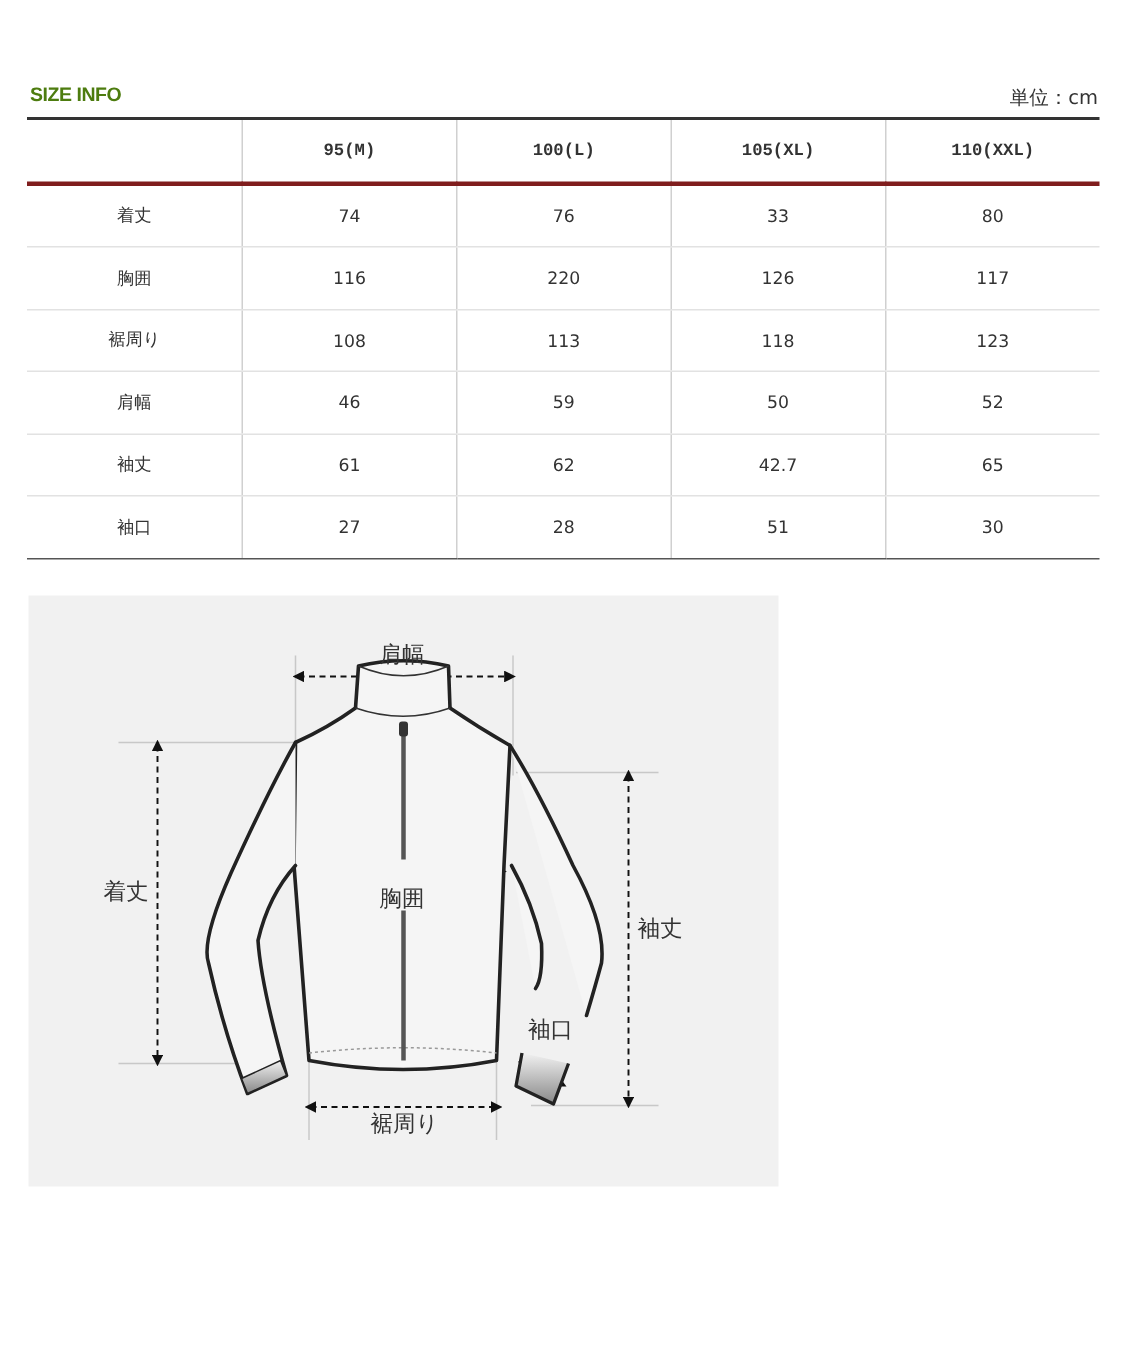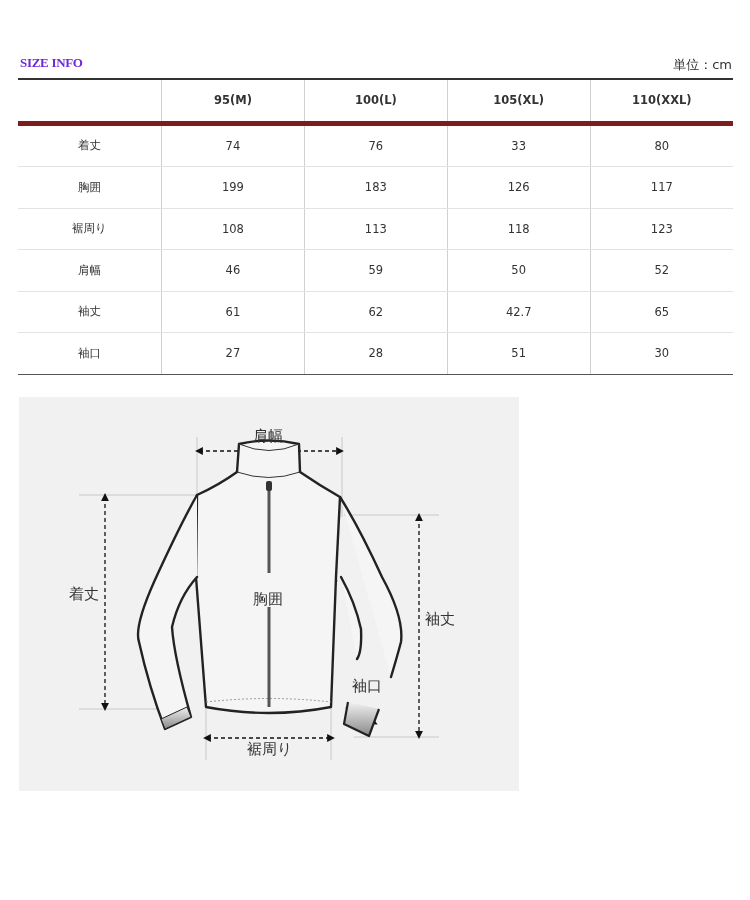--- a/index.html
+++ b/index.html
@@ -1,23 +1,23 @@
 <!DOCTYPE html>
 <html><head>
 <meta charset="utf-8">
 <style>
   html, body { margin: 0; padding: 0; background: #ffffff; }
   body { width: 750px; height: 900px; position: relative; overflow: hidden;
          font-family: "DejaVu Sans", "Liberation Sans", sans-serif; color: #333; }
   .title { position: absolute; left: 20px; top: 55px; font-size: 13px; font-weight: bold;
-           color: #6d28d9; letter-spacing: -0.3px; font-family: Liberation Serif, serif; }
+           color: #4d7c0f; letter-spacing: -0.3px; font-family: Liberation Sans, sans-serif; }
   .unit { position: absolute; right: 18px; top: 56px; font-size: 13px; color: #333; }
   table.size { position: absolute; left: 18px; top: 78px; width: 715px;
                border-collapse: collapse; table-layout: fixed; }
-  table.size thead tr { border-top: 2px solid #333; border-bottom: 5px solid #7f1d1d; }
+  table.size thead tr { border-top: 2px solid #333; border-bottom: 3px solid #7f1d1d; font-family: Liberation Mono, monospace; }
   table.size tbody tr:last-child { border-bottom: 1px solid #555; }
   table.size th, table.size td { height: 40.5px; text-align: center; font-size: 11.5px;
                color: #333; border-left: 1px solid #d0d0d0; border-bottom: 1px solid #e2e2e2;
                padding: 0; }
   table.size th:first-child, table.size td:first-child { border-left: none; }
   table.size thead th { font-weight: bold; font-size: 11.5px; border-bottom: 1px solid #555; }
   table.size tbody tr:last-child td { border-bottom: 1px solid #555; }
   .diagram { position: absolute; left: 19px; top: 397px; width: 500px; height: 394px;
              background: #f1f1f1; }
   .diagram svg { position: absolute; left: 0; top: 0; }
@@ -43,22 +43,22 @@
   <tbody>
     <tr>
       <td>着丈</td>
       <td>74</td>
       <td>76</td>
       <td>33</td>
       <td>80</td>
     </tr>
     <tr>
       <td>胸囲</td>
-      <td>199</td>
-      <td>183</td>
+      <td>116</td>
+      <td>220</td>
       <td>126</td>
       <td>117</td>
     </tr>
     <tr>
       <td>裾周り</td>
       <td>108</td>
       <td>113</td>
       <td>118</td>
       <td>123</td>
     </tr>

